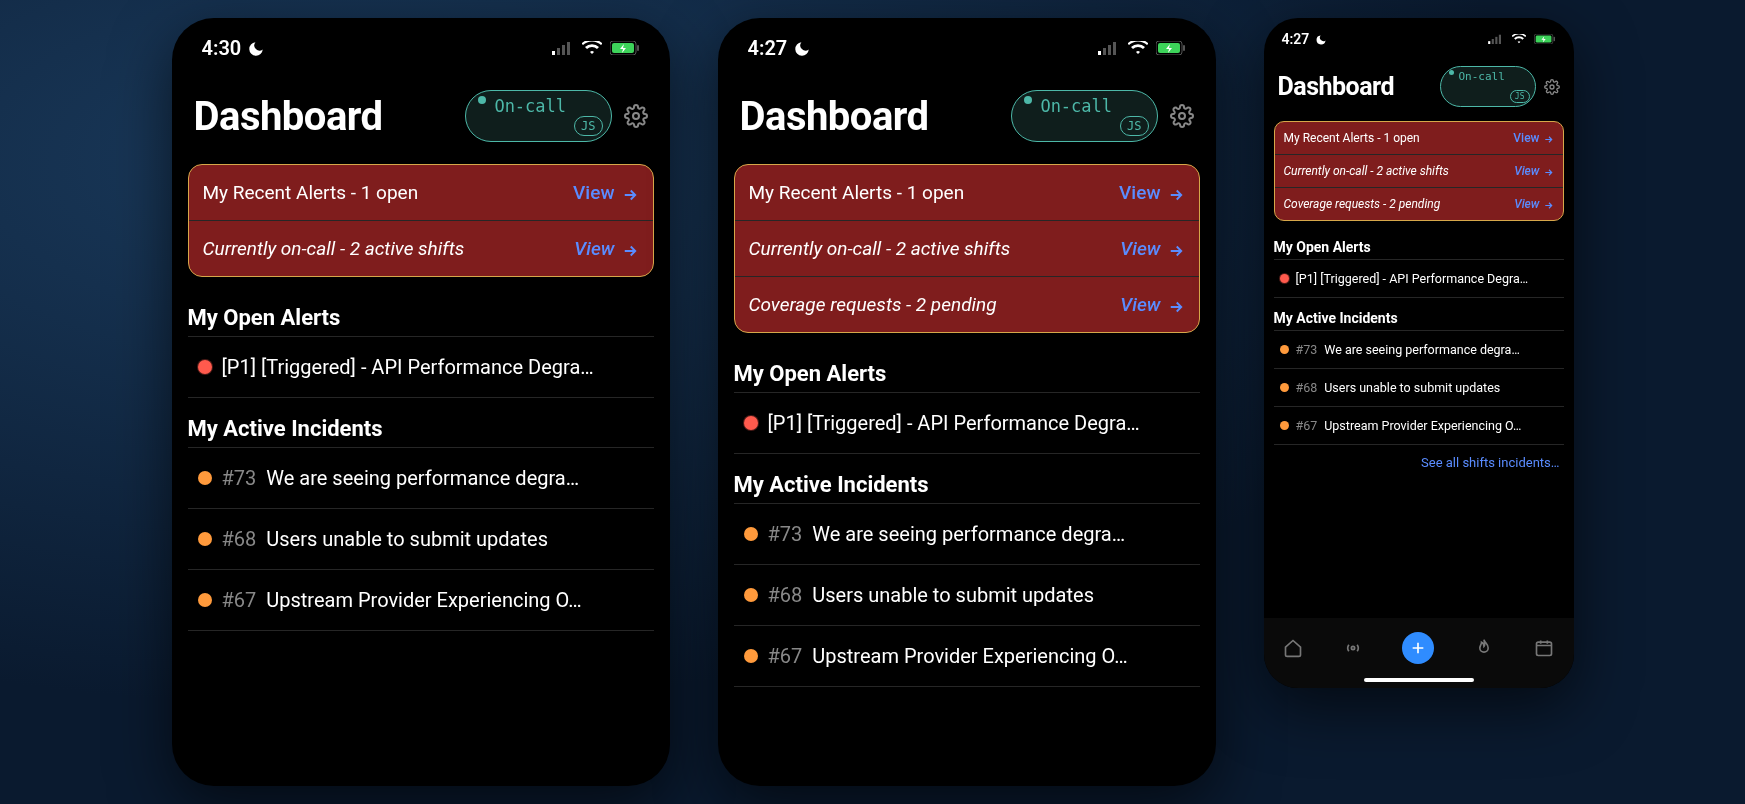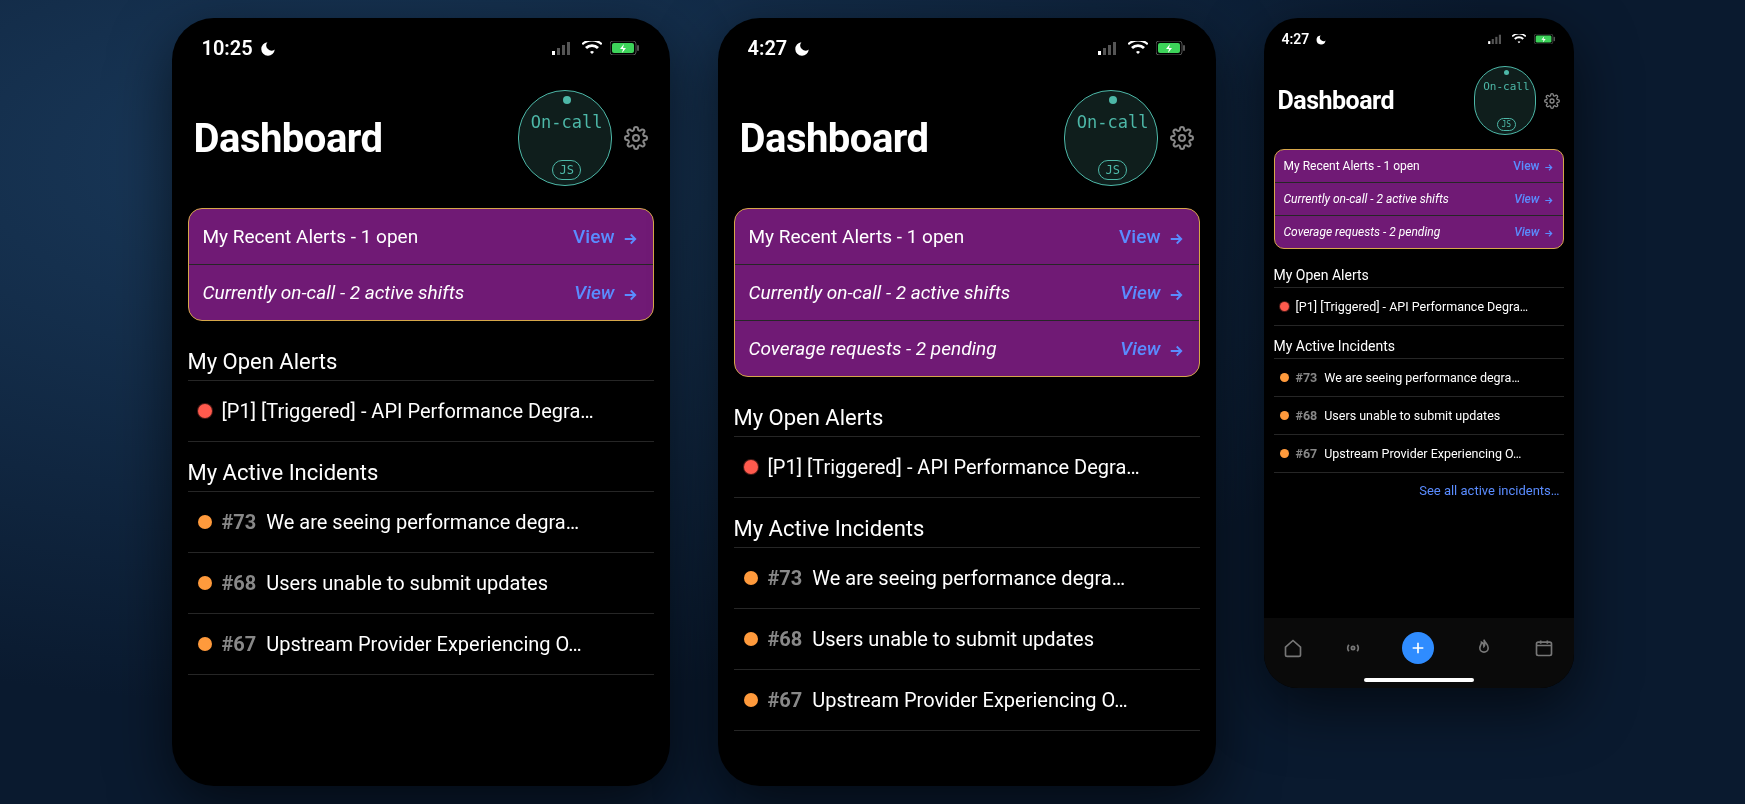--- a/index.html
+++ b/index.html
@@ -78,30 +78,29 @@
   .title {
     font-size: 40px;
     font-weight: 700;
     letter-spacing:-.5px;
     margin-right:auto;
   }
   .phone.small .title { font-size:25px; }
 
   .oncall-pill {
     display:flex;
-    align-items:center;
+    align-items:flex-start;
     gap:8px;
     border:1px solid var(--teal);
     background: rgba(30,60,55,.5);
     border-radius: 999px;
     padding: 5px 8px 5px 12px;
     font-family: ui-monospace, Menlo, monospace;
     font-size: 17px;
     color: var(--teal);
-    flex-direction: column;
   }
   .phone.small .oncall-pill { font-size:11px; padding:3px 5px 3px 8px; gap:5px;}
   .oncall-dot { width:8px; height:8px; border-radius:50%; background:var(--teal); }
   .phone.small .oncall-dot { width:5px; height:5px; }
   .avatar-badge {
     display:inline-flex; align-items:center; justify-content:center;
     border:1px solid var(--teal);
     border-radius:999px;
     font-size:12px;
     padding:2px 6px;
@@ -112,21 +111,21 @@
 
   .gear-btn { color:var(--gear); display:flex; }
   .gear-btn svg { width:24px; height:24px; }
   .phone.small .gear-btn svg { width:16px; height:16px; }
 
   
   .card {
     margin: 10px 16px;
     border:1px solid var(--gold);
     border-radius: 14px;
-    background: #701a75;
+    background: #7f1d1d;
   }
   .phone.small .card { margin:6px 10px; border-radius:10px; }
   .card-row {
     display:flex;
     align-items:center;
     justify-content:space-between;
     padding: 16px 14px;
     font-size: 19px;
   }
   .phone.small .card-row { padding:9px 9px; font-size:12px; }
@@ -141,42 +140,42 @@
   }
   .phone.small .view-link { font-size:12px; gap:3px; }
   .arrow-icon { width:18px; height:18px; }
   .phone.small .arrow-icon { width:11px; height:11px; }
 
   
   .section { padding: 18px 16px 0; }
   .phone.small .section { padding: 12px 10px 0; }
   .section-title {
     font-size: 22px;
-    font-weight:400;
+    font-weight:700;
     margin-bottom:6px;
   }
   .phone.small .section-title { font-size:14px; margin-bottom:4px; }
 
   .list-row {
     display:flex;
     align-items:center;
     gap:10px;
     padding: 18px 10px;
     font-size: 20px;
     border-top:1px solid var(--divider);
     white-space:nowrap;
     overflow:hidden;
   }
   .phone.small .list-row { padding:11px 6px; font-size:12.5px; gap:7px; }
   .list-section .list-row:last-child { border-bottom:1px solid var(--divider); }
   .dot { width:14px; height:14px; border-radius:50%; flex-shrink:0; }
   .phone.small .dot { width:9px; height:9px; }
   .dot.red { background: var(--red); box-shadow: 0 0 0 1px rgba(255,90,77,.3); }
   .dot.orange { background: var(--orange); }
-  .num { color: var(--text-num); font-weight:700; }
+  .num { color: var(--text-num); font-weight:400; }
   .row-text { overflow:hidden; text-overflow:ellipsis; }
 
   .see-all {
     text-align:right;
     padding: 10px 14px 0;
     color: var(--link);
     font-size: 13px;
   }
 
   
@@ -207,21 +206,21 @@
     background:#fff;
     border-radius:4px;
   }
 </style>
 </head>
 <body>
 
 <div class="phone">
   <div class="statusbar">
     <div class="left">
-      <span>10:25</span>
+      <span>4:30</span>
       <span class="moon-icon">
         <svg viewBox="0 0 24 24" fill="currentColor">
             <path d="M21 12.8A9 9 0 1 1 11.2 3a7 7 0 0 0 9.8 9.8z"></path>
           </svg>
       </span>
     </div>
     <div class="right">
       <span class="signal-icon">
         <svg width="22" height="14" viewBox="0 0 22 14">
             <rect x="0" y="10" width="3" height="4" fill="#fff"></rect>
@@ -514,21 +513,21 @@
         <span class="num">#68</span>
         <span class="row-text">Users unable to submit updates</span>
       </div>
     <div class="list-row">
         <span class="dot orange"></span>
         <span class="num">#67</span>
         <span class="row-text">Upstream Provider Experiencing O…</span>
       </div>
   </div>
 
-  <div class="see-all">See all active incidents…</div>
+  <div class="see-all">See all shifts incidents…</div>
 
   <div class="bottom-nav">
     <span class="nav-btn">
         <svg viewBox="0 0 24 24" fill="none" stroke="currentColor" stroke-width="2">
           <path d="M3 11l9-8 9 8v9a2 2 0 01-2 2H5a2 2 0 01-2-2v-9z"></path>
         </svg>
       </span>
     <span class="nav-btn">
         <svg viewBox="0 0 24 24" fill="none" stroke="currentColor" stroke-width="2">
           <circle cx="12" cy="12" r="2"></circle>

